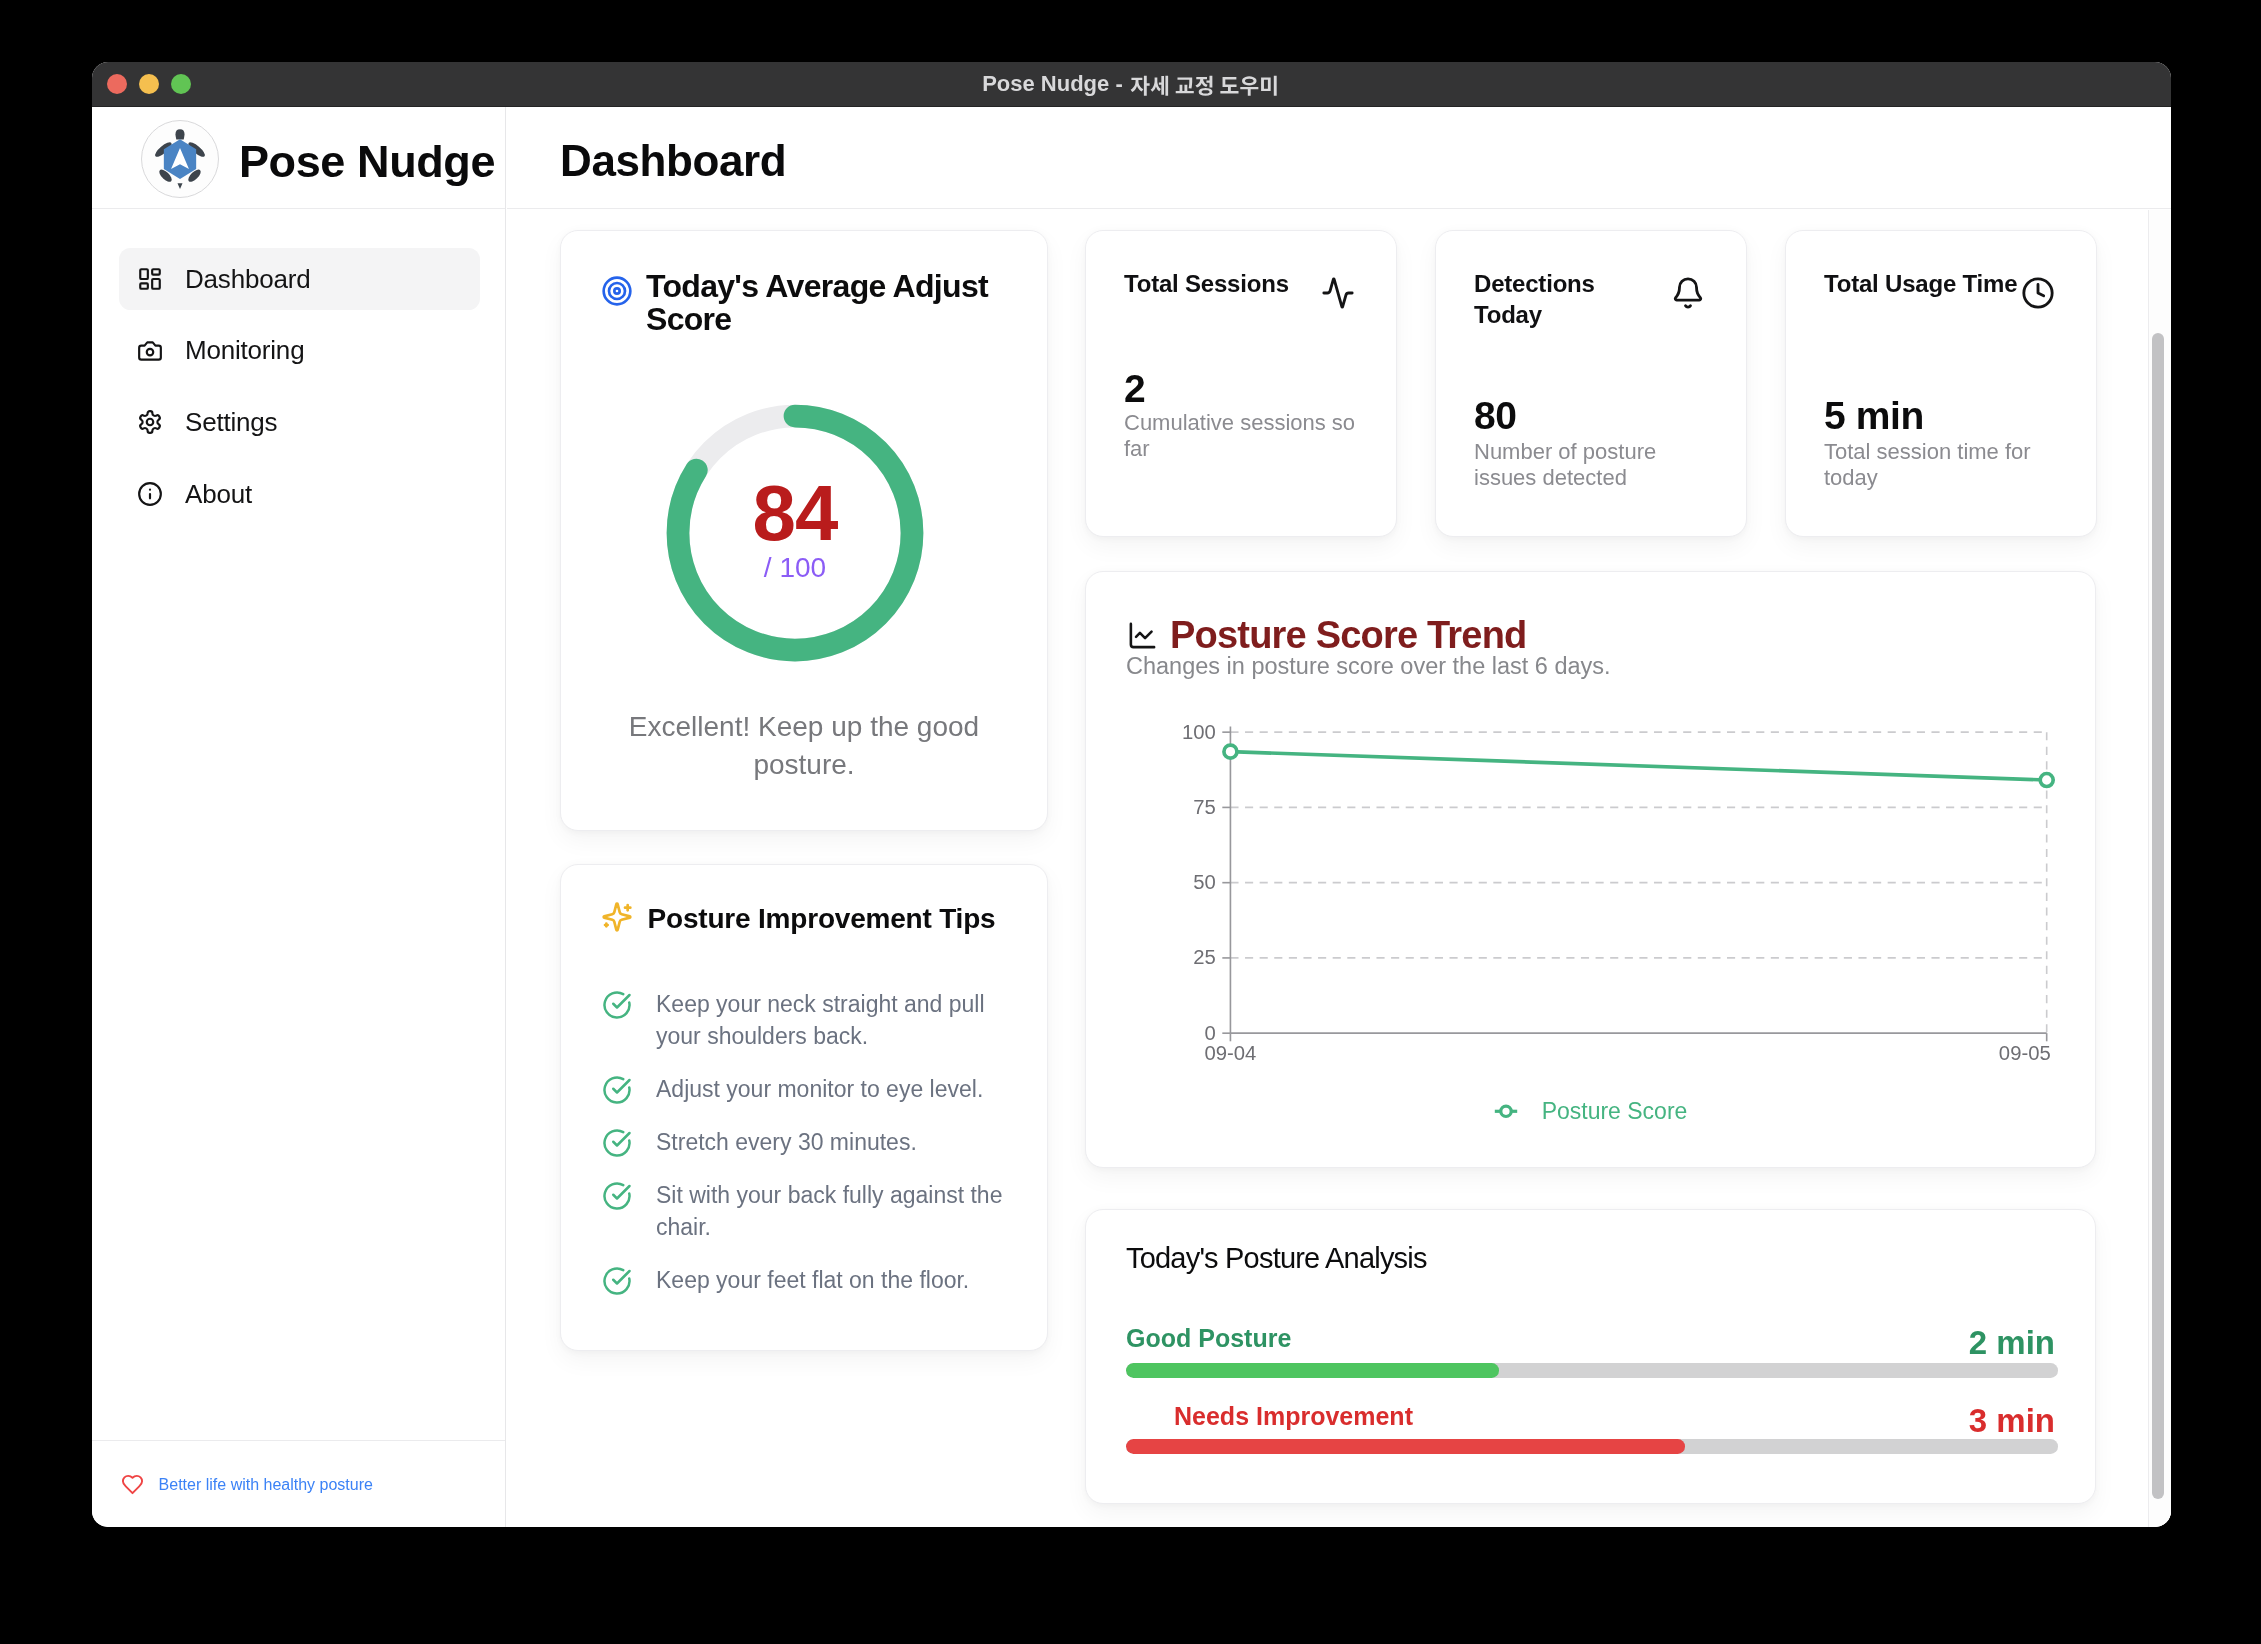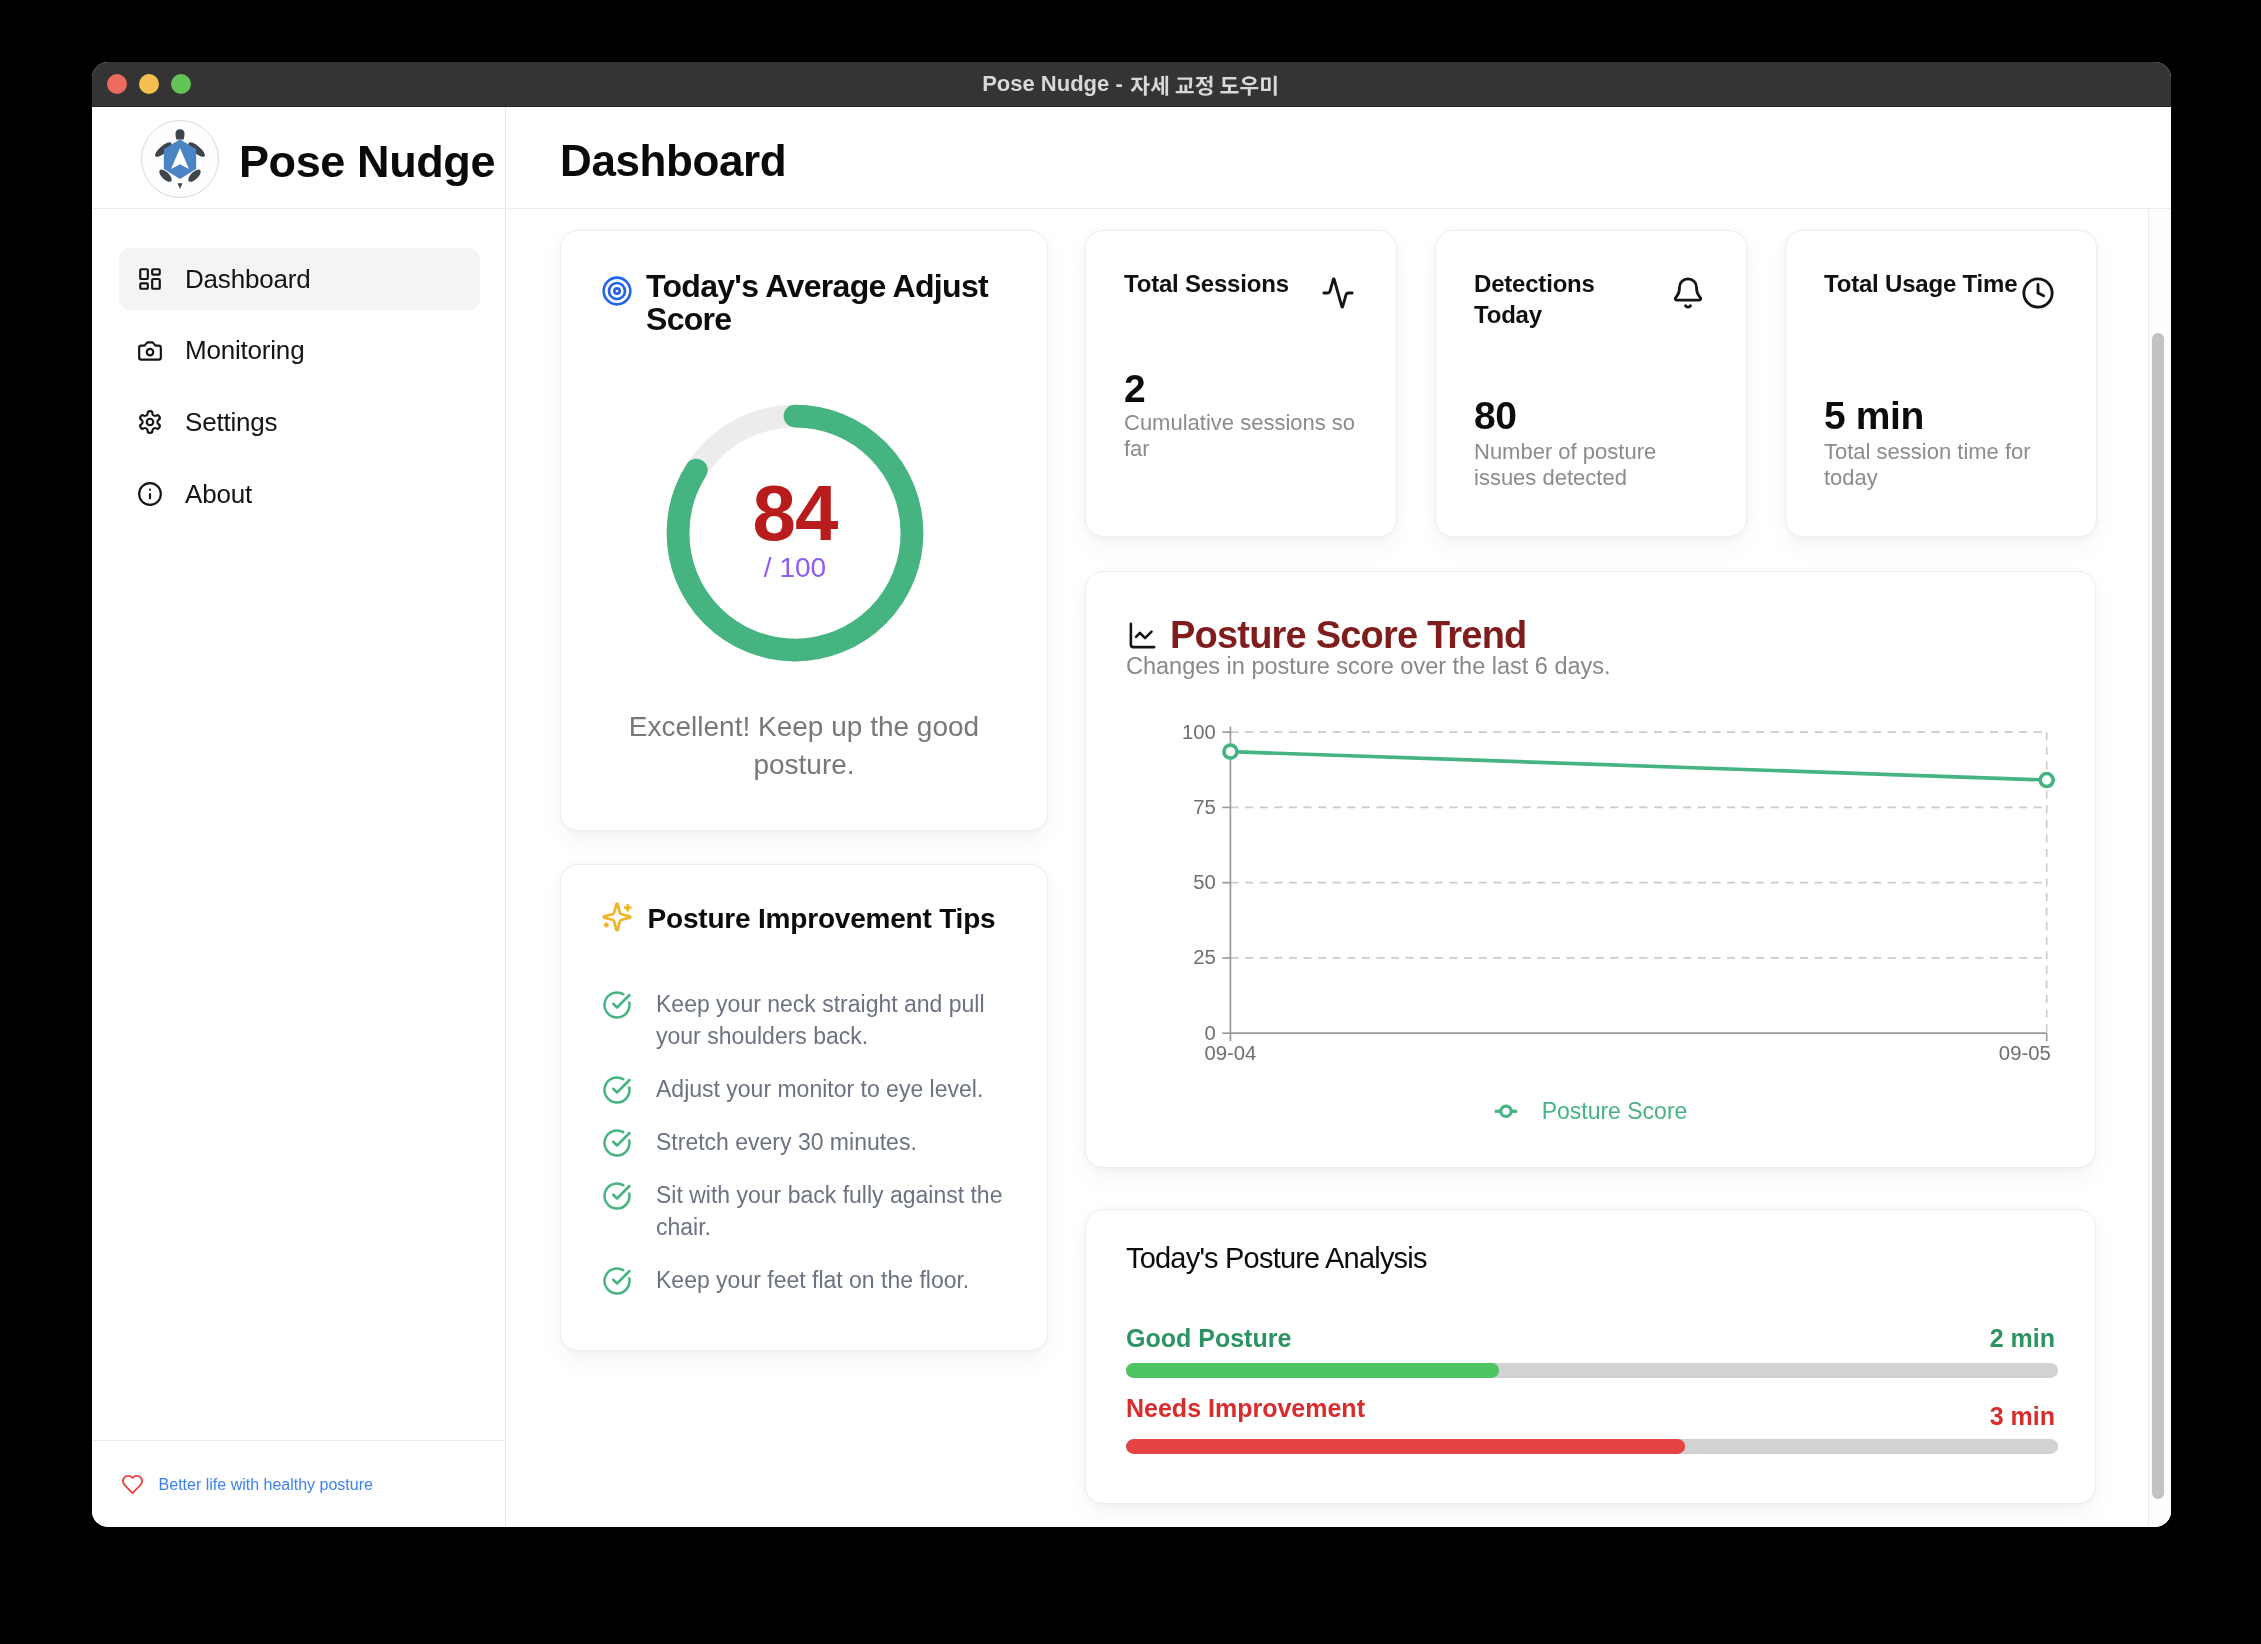--- a/index.html
+++ b/index.html
@@ -56,21 +56,21 @@
 #card-chart { left:578px; top:464px; width:1011px; height:597px; }
 #chart-title-row { position:absolute; left:41px; top:42px; display:flex; align-items:center; }
 #chart-title-row svg { width:31px; height:31px; color:#141415; }
 #chart-title-row h2 { font-size:38px; font-weight:bold; color:#7f1d1d; margin-left:12px; letter-spacing:-0.8px; }
 #chart-sub { position:absolute; left:40px; top:81px; font-size:23.5px; color:#87888c; }
 #legend { position:absolute; left:0; width:100%; top:526px; display:flex; align-items:center; justify-content:center; }
 #legend span { font-size:23px; color:#45b481; margin-left:24px; }
 #card-analysis { left:578px; top:1102px; width:1011px; height:295px; }
 #card-analysis h2 { position:absolute; left:40px; top:32px; font-size:29px; font-weight:normal; color:#0c0c0d; letter-spacing:-0.8px; }
 .bar-label { position:absolute; left:40px; font-size:25px; font-weight:bold; }
-.bar-val { position:absolute; right:40px; font-size:25px; font-weight:bold; }
+.bar-val { position:absolute; right:40px; font-size:33px; font-weight:bold; }
 .bar-track { position:absolute; left:40px; width:932px; height:14.6px; border-radius:7.3px; background:#d2d2d3; overflow:hidden; }
 .bar-fill { height:14.6px; border-radius:7.3px; }
 #scroll-strip { position:absolute; left:1641px; top:103px; width:23.5px; height:1317px; background:#fdfdfd; border-left:0.8px solid #ececee; }
 #scroll-thumb { position:absolute; left:1645px; top:226px; width:12px; height:1166px; border-radius:6.5px; background:#c2c2c4; }
 svg.lucide { fill:none; stroke:currentColor; stroke-width:2; stroke-linecap:round; stroke-linejoin:round; }
 </style>
 </head>
 <body>
 <div id="page">
 <div id="win">
@@ -296,21 +296,21 @@
     </div>
   </div>
 
   <div class="card" id="card-analysis">
     <h2>Today's Posture Analysis</h2>
     <div class="bar-label" style="top:114px; color:#2e9363;">Good Posture</div>
     <div class="bar-val" style="top:114px; color:#2e9363;">2 min</div>
     <div class="bar-track" style="top:153px;">
             <div class="bar-fill" style="width:373px; background:#4ec560;"></div>
           </div>
-    <div class="bar-label" style="top:184px; color:#d92d2d;">Needs Improvement</div>
+    <div class="bar-label" style="top:192px; color:#d92d2d;margin-left:48px;">Needs Improvement</div>
     <div class="bar-val" style="top:192px; color:#d92d2d;">3 min</div>
     <div class="bar-track" style="top:229px;">
             <div class="bar-fill" style="width:559px; background:#e64444;"></div>
           </div>
   </div>
 
   <div id="scroll-strip"></div>
   <div id="scroll-thumb"></div>
 </div>
 </div>

